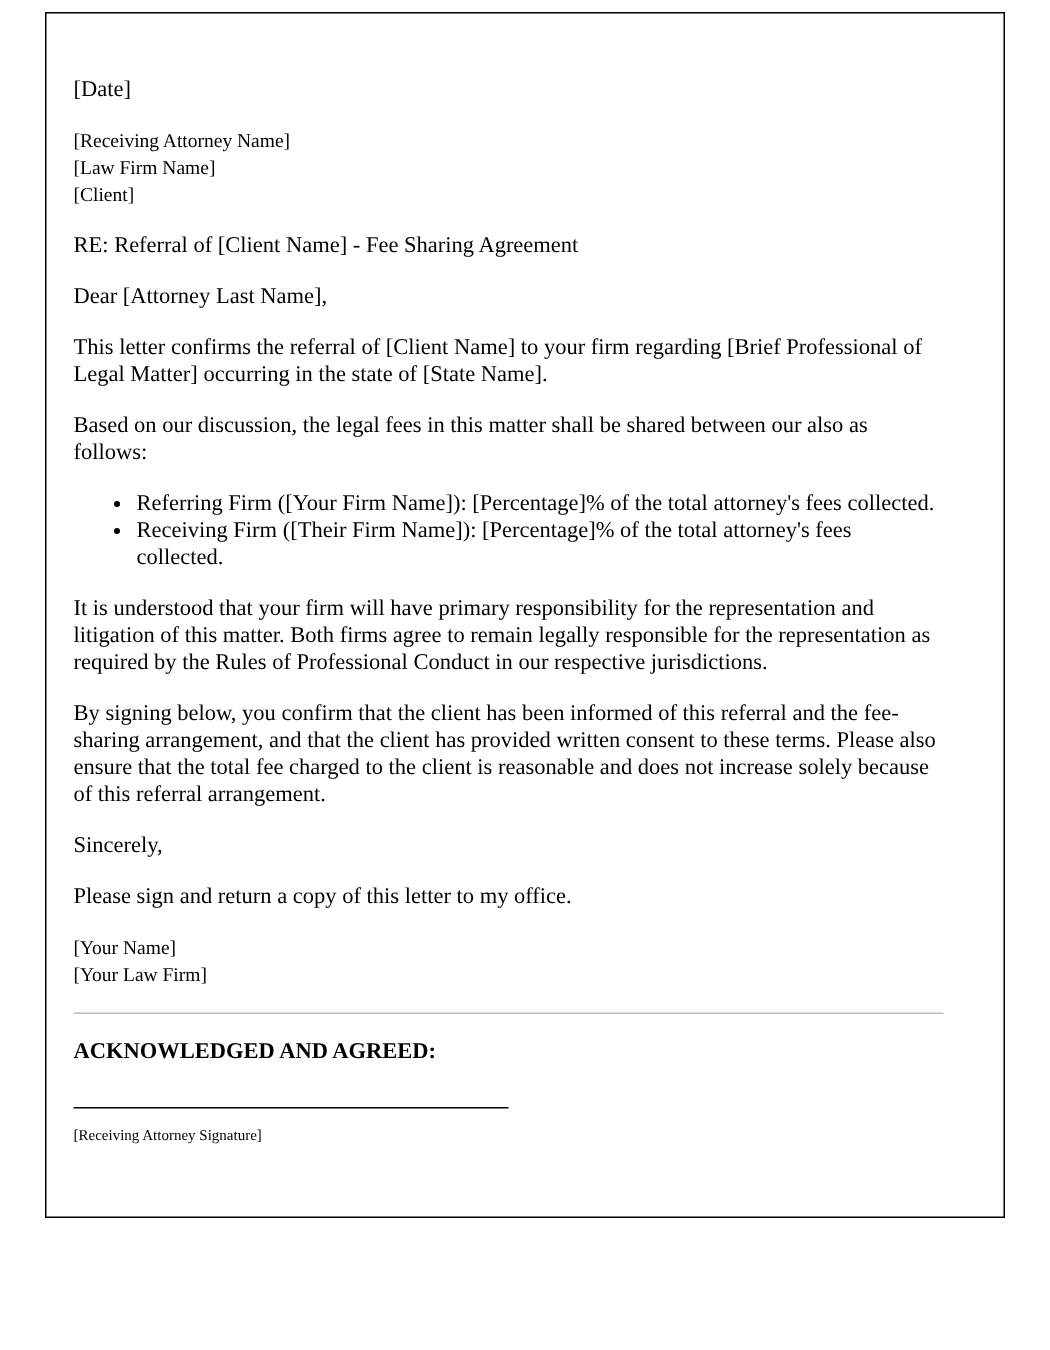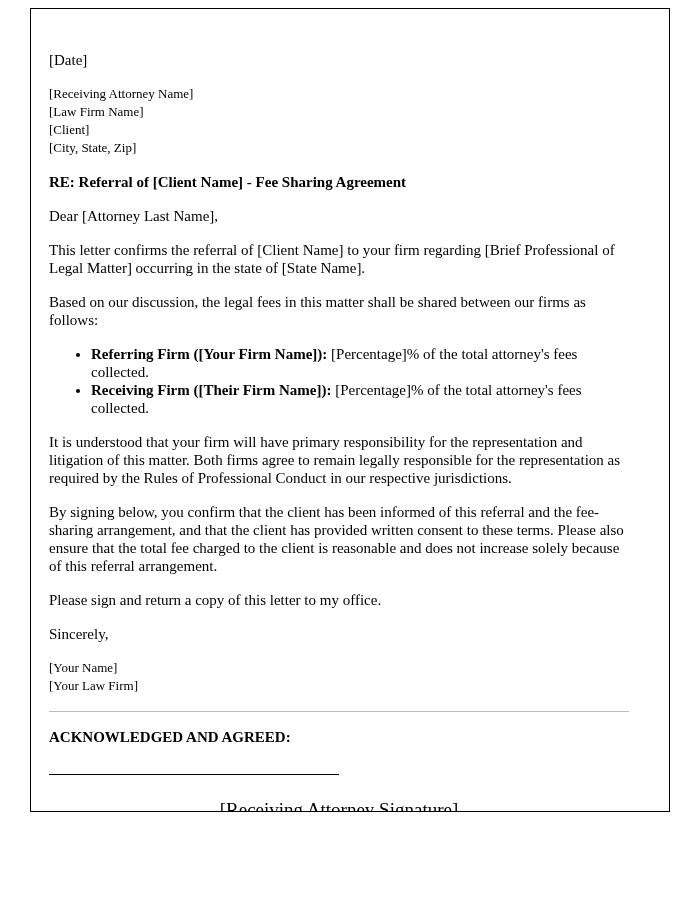--- a/index.html
+++ b/index.html
@@ -28,21 +28,21 @@
     font-size: 15px;
     line-height: 18px;
   }
   .block {
     margin: 0 0 16px 0;
   }
   .block div {
     font-size: 13px;
     line-height: 18px;
   }
-  .bold { font-weight: bold; }
+  .bold { font-weight: normal; }
   ul.terms {
     margin: 0 0 16px 0;
     padding-left: 42px;
     font-size: 15px;
     line-height: 18px;
   }
   ul.terms li { margin: 0; }
   .divider {
     border: none;
     border-top: 1px solid #bbbbbb;
@@ -55,60 +55,58 @@
     font-weight: bold;
     margin: 0 0 16px 0;
   }
   .signature-line {
     width: 290px;
     height: 0;
     border-bottom: 1px solid #000000;
     margin-top: 28px;
   }
   .signature-label {
-    font-size: 19px;
+    font-size: 10px;
     line-height: 18px;
-    margin-top: 26px;
-    text-align: center;
+    margin-top: 10px;
   }
 </style>
 </head>
 <body>
 
 <div class="page">
 
   <p>[Date]</p>
 
   <div class="block">
     <div>[Receiving Attorney Name]</div>
     <div>[Law Firm Name]</div>
     <div>[Client]</div>
-    <div>[City, State, Zip]</div>
   </div>
 
   <p class="bold">RE: Referral of [Client Name] - Fee Sharing Agreement</p>
 
   <p>Dear [Attorney Last Name],</p>
 
   <p>This letter confirms the referral of [Client Name] to your firm regarding [Brief Professional of Legal Matter] occurring in the state of [State Name].</p>
 
-  <p>Based on our discussion, the legal fees in this matter shall be shared between our firms as follows:</p>
+  <p>Based on our discussion, the legal fees in this matter shall be shared between our also as follows:</p>
 
   <ul class="terms">
     <li><span class="bold">Referring Firm ([Your Firm Name]):</span><span> [Percentage]% of the total attorney's fees collected.</span></li>
     <li><span class="bold">Receiving Firm ([Their Firm Name]):</span><span> [Percentage]% of the total attorney's fees collected.</span></li>
   </ul>
 
   <p>It is understood that your firm will have primary responsibility for the representation and litigation of this matter. Both firms agree to remain legally responsible for the representation as required by the Rules of Professional Conduct in our respective jurisdictions.</p>
 
   <p>By signing below, you confirm that the client has been informed of this referral and the fee-sharing arrangement, and that the client has provided written consent to these terms. Please also ensure that the total fee charged to the client is reasonable and does not increase solely because of this referral arrangement.</p>
 
+  <p>Sincerely,</p>
+
   <p>Please sign and return a copy of this letter to my office.</p>
-
-  <p>Sincerely,</p>
 
   <div class="block">
     <div>[Your Name]</div>
     <div>[Your Law Firm]</div>
   </div>
 
   <hr class="divider">
 
   <p class="ack">ACKNOWLEDGED AND AGREED:</p>
 

